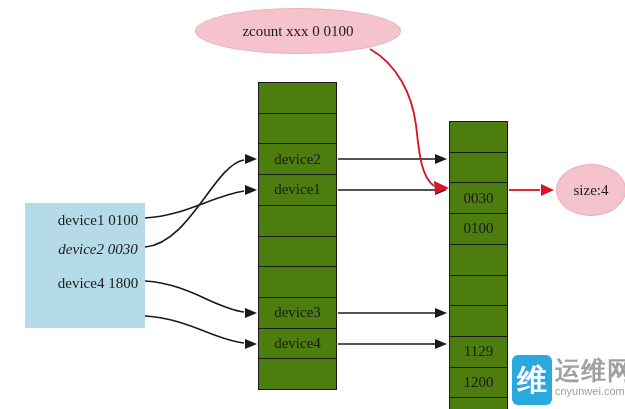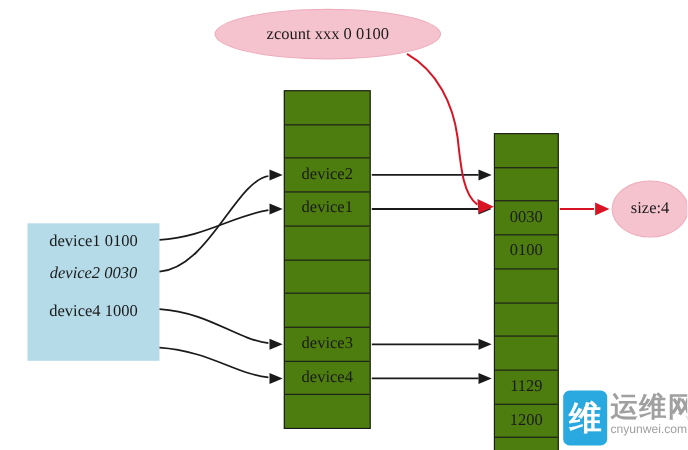--- a/index.html
+++ b/index.html
@@ -18,21 +18,21 @@
   }
   .query-ellipse{left:195px;top:8px;width:206px;height:46px;}
   .result-ellipse{left:556px;top:164px;width:70px;height:52px;}
 
   .input-box{
     position:absolute;left:25px;top:203px;width:120px;height:125px;
     background:var(--blue-box);
   }
   .input-line{
     position:absolute;left:0;width:120px;height:22px;line-height:22px;
-    text-align:center;font-size:15px;color:var(--ink);
+    text-align:center;font-size:15px;color:var(--ink);padding-left:13px;
   }
   .input-line:nth-child(1){top:6px;}
   .input-line:nth-child(2){top:35px;font-style:italic;}
   .input-line:nth-child(3){top:69px;}
   .input-line:nth-child(4){top:104px;}
 
   .col{
     position:absolute;top:82px;height:308px;box-sizing:border-box;
     border:1px solid var(--ink);display:flex;flex-direction:column;background:#4d7c0f;
   }
@@ -71,21 +71,21 @@
 
 <div class="canvas">
 
   <div class="ellipse query-ellipse">
     <span>zcount xxx 0 0100</span>
   </div>
 
   <div class="input-box">
     <div class="input-line">device1 0100</div>
     <div class="input-line">device2 0030</div>
-    <div class="input-line">device4 1000</div>
+    <div class="input-line">device4 1800</div>
   </div>
 
   <div class="col member-col">
     <div class="cell"></div>
     <div class="cell"></div>
     <div class="cell">device2</div>
     <div class="cell">device1</div>
     <div class="cell"></div>
     <div class="cell"></div>
     <div class="cell"></div>

